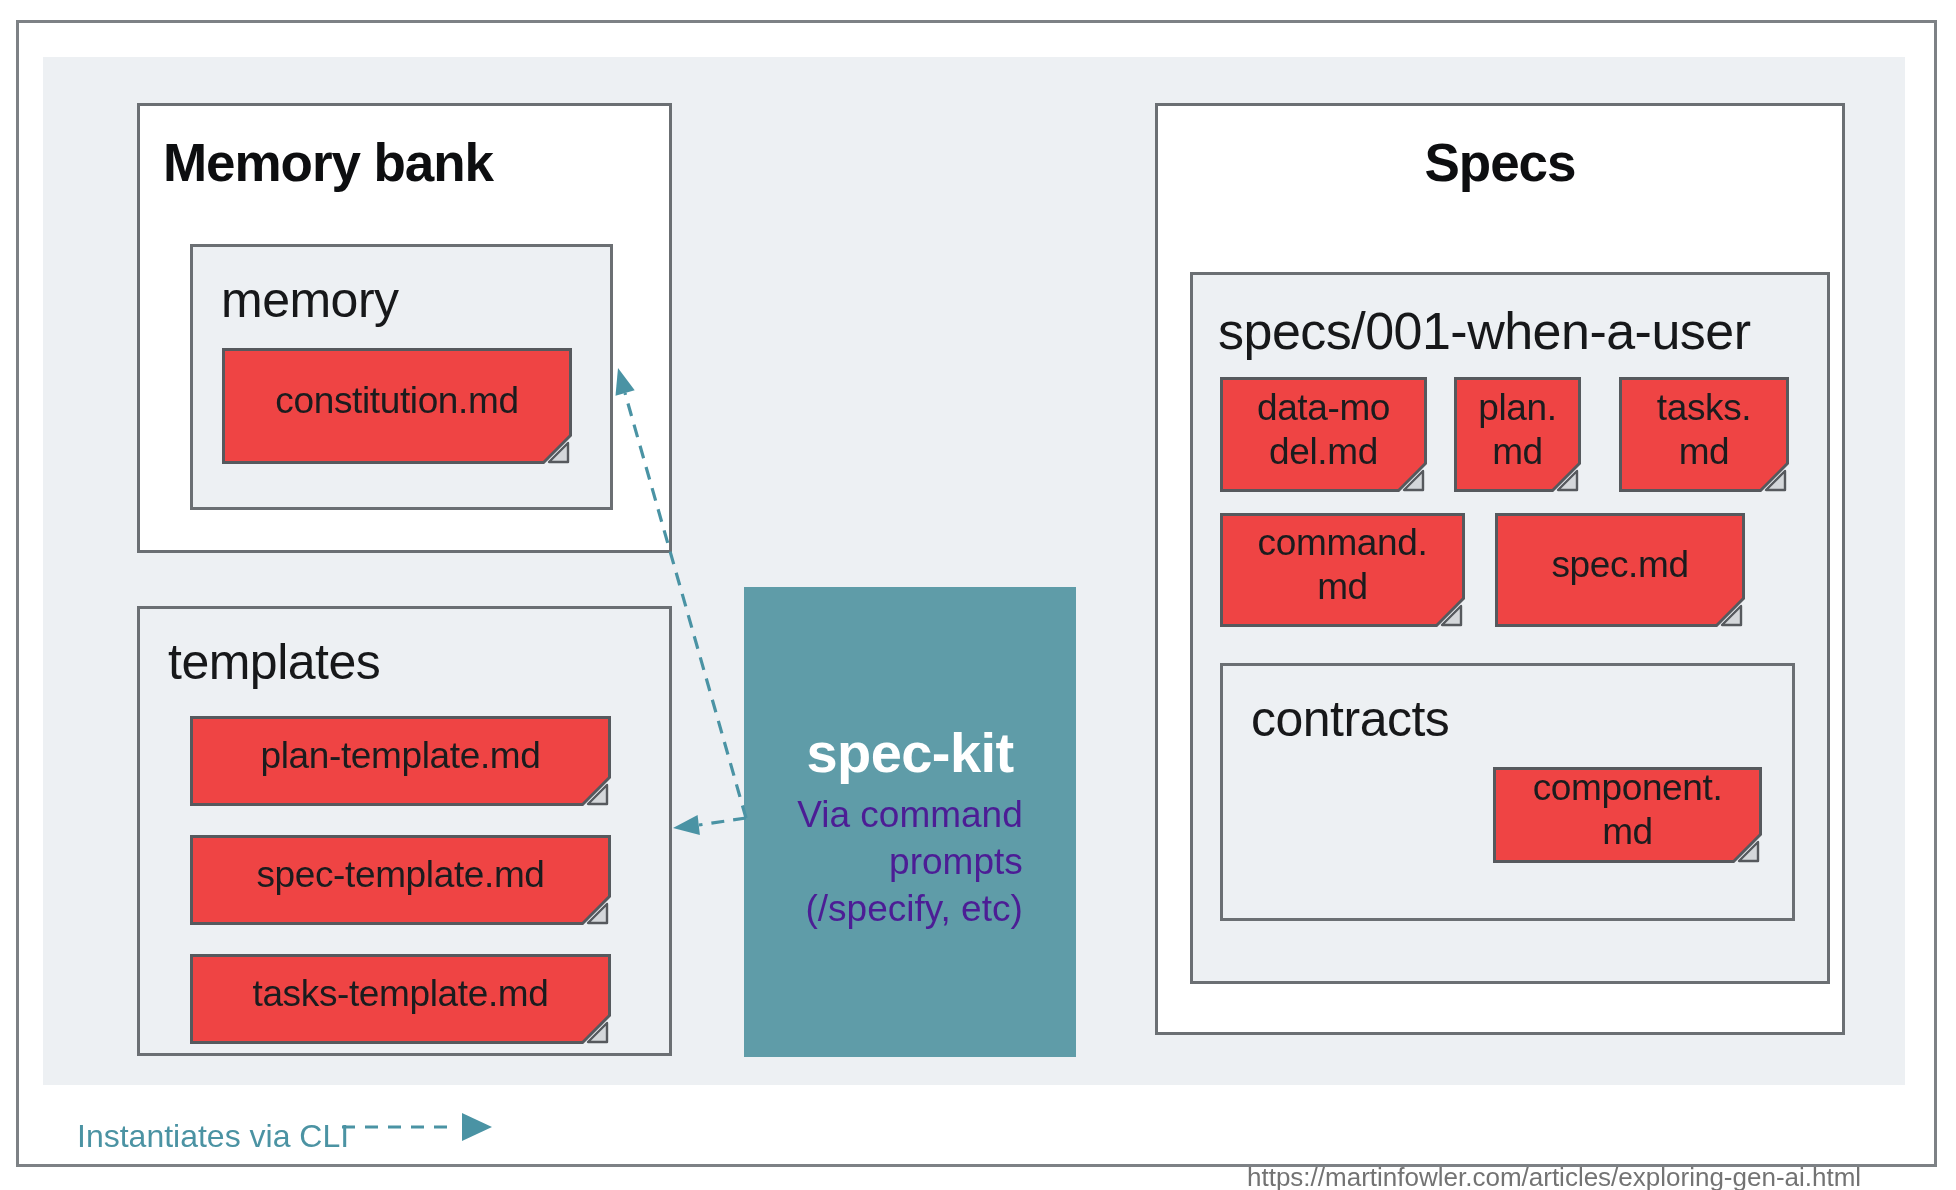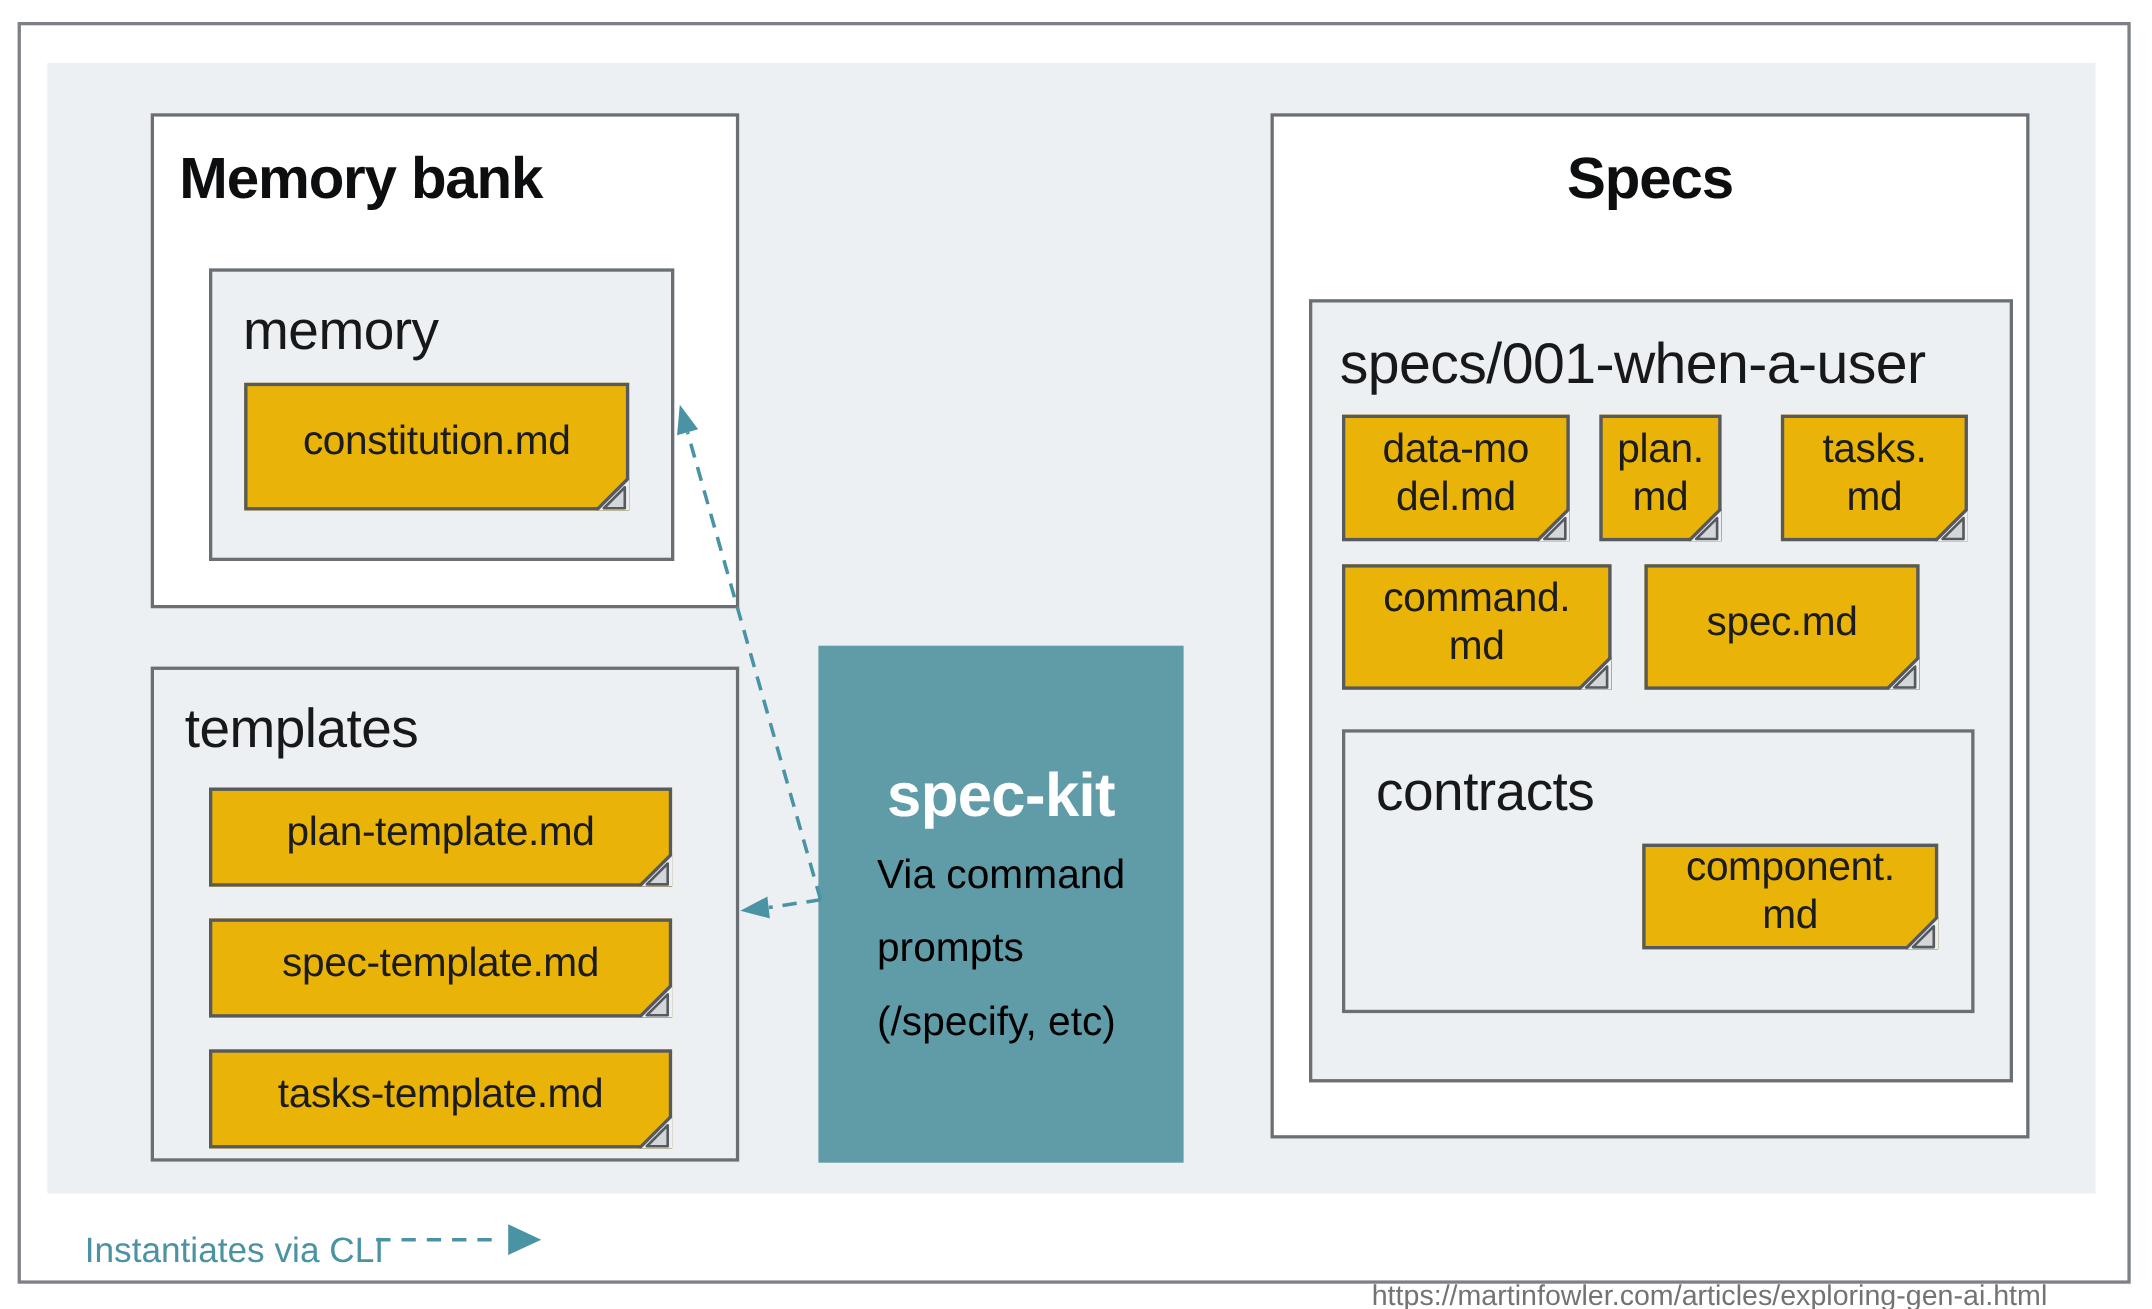--- a/index.html
+++ b/index.html
@@ -25,21 +25,21 @@
     font-size:53px; font-weight:bold; color:#0d0e10; letter-spacing:-0.02em;
     padding:26px 0 0 23px; white-space:nowrap;
   }
   .box-title.centered { text-align:center; padding-left:0; }
   .folder-label {
     font-size:50px; font-weight:400; color:#17181a; letter-spacing:-0.01em;
     padding:24px 0 0 28px; white-space:nowrap;
   }
   .folder-label.big { font-size:52px; padding:26px 0 0 25px; }
   .file-card {
-    position:absolute; box-sizing:border-box; background:#eab308;
+    position:absolute; box-sizing:border-box; background:#ef4444;
     border:3px solid #56595d; display:flex; align-items:center; justify-content:center;
   }
   .file-label {
     font-size:37px; color:#1b1c1e; text-align:center; white-space:pre-line;
     line-height:44px; letter-spacing:-0.01em; padding-bottom:10px;
   }
   .fold {
     position:absolute; right:-3px; bottom:-3px; width:30px; height:30px;
     display:block;
   }
@@ -47,22 +47,22 @@
     position:absolute; background:#636363; display:flex;
     align-items:center; justify-content:center;
   }
   .agent-label { font-size:53px; font-weight:bold; color:#ffffff; letter-spacing:-0.01em; }
   .speckit-box {
     position:absolute; background:#5f9ca8; display:flex; flex-direction:column;
     align-items:center; justify-content:center; padding-top:8px; box-sizing:border-box;
   }
   .speckit-title { font-size:56px; font-weight:bold; color:#ffffff; letter-spacing:-0.01em; }
   .speckit-subtitle {
-    font-size:37px; color:#000000; text-align:left; white-space:pre-line;
-    line-height:67px; margin-top:6px;
+    font-size:37px; color:#4c1d95; text-align:right; white-space:pre-line;
+    line-height:47px; margin-top:6px;
   }
   .arrows { position:absolute; left:0; top:0; width:1956px; height:1190px; pointer-events:none; }
   .caption-cli {
     position:absolute; left:77px; top:1118px; font-size:32px; color:#4b93a3;
     white-space:nowrap;
   }
   .caption-url {
     position:absolute; left:1247px; top:1134px; font-size:26px; color:#737373;
     white-space:nowrap;
     margin-top:28px;
@@ -142,21 +142,21 @@
   <div class="file-card" style="left:1220px;top:377px;width:207px;height:115px;">
     <span class="file-label">data-mo
 del.md</span>
     <svg class="fold" viewBox="0 0 30 30">
       <path d="M30 0 L30 30 L0 30 Z" fill="#edf0f3"></path>
       <path d="M0 30 L30 0" stroke="#56595d" stroke-width="3" fill="none"></path>
       <path d="M7 28 L26 28 L26 9 Z" fill="#d4d7da" stroke="#56595d" stroke-width="2.4" stroke-linejoin="round"></path>
     </svg>
   </div>
 
-  <div class="file-card" style="left:1454px;top:377px;width:111px;height:115px;">
+  <div class="file-card" style="left:1454px;top:377px;width:127px;height:115px;">
     <span class="file-label">plan.
 md</span>
     <svg class="fold" viewBox="0 0 30 30">
       <path d="M30 0 L30 30 L0 30 Z" fill="#edf0f3"></path>
       <path d="M0 30 L30 0" stroke="#56595d" stroke-width="3" fill="none"></path>
       <path d="M7 28 L26 28 L26 9 Z" fill="#d4d7da" stroke="#56595d" stroke-width="2.4" stroke-linejoin="round"></path>
     </svg>
   </div>
 
   <div class="file-card" style="left:1619px;top:377px;width:170px;height:115px;">

